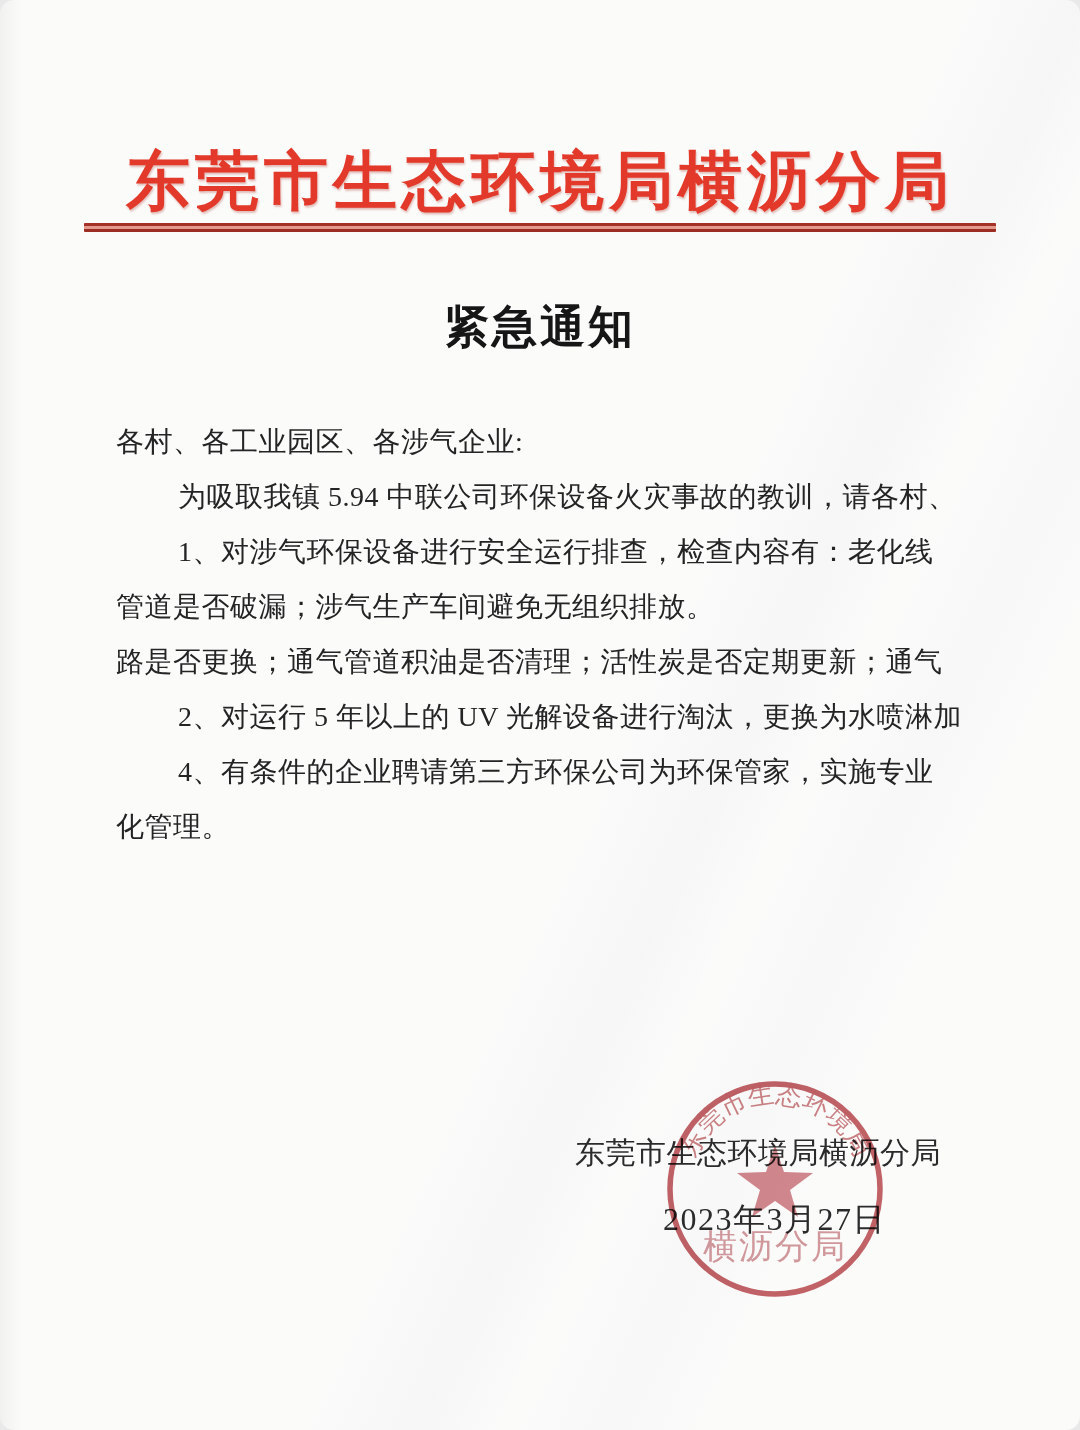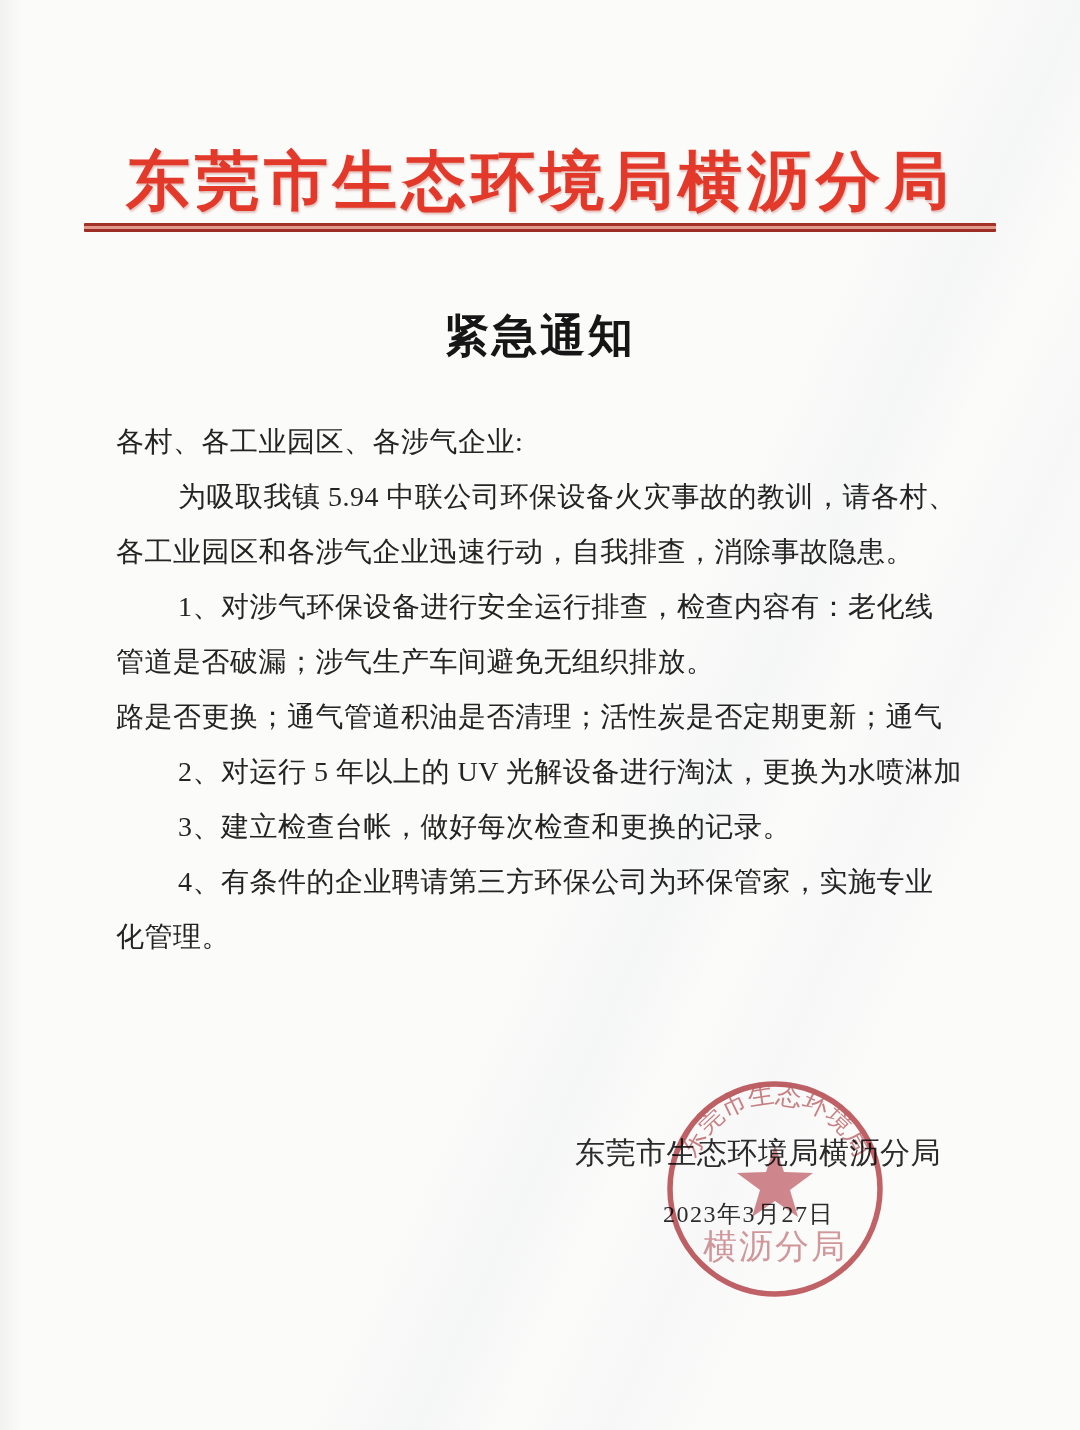--- a/index.html
+++ b/index.html
@@ -6,39 +6,40 @@
   html,body{margin:0;padding:0;background:#e9e9e9;}
   .page{
     position:relative;
     width:1080px;height:1430px;
     margin:0 auto;
     background:
       linear-gradient(115deg, rgba(255,255,255,0) 55%, rgba(226,229,233,0.22) 62%, rgba(255,255,255,0) 67%, rgba(226,229,233,0.16) 73%, rgba(255,255,255,0) 79%),
       linear-gradient(90deg, #f1f1ef 0px, #fbfbfa 22px, #fbfbfa 100%);
     overflow:hidden;
     font-family:"Liberation Serif","DejaVu Serif",serif;
+    border-radius:14px;
   }
   
   .letterhead{
     position:absolute;top:138px;left:0;width:100%;
     text-align:center;
     font-size:64px;font-weight:900;
     letter-spacing:5px;
     color:#e2392a;
     text-shadow:1px 2px 2px rgba(170,50,35,0.30);
     white-space:nowrap;
   }
   .red-rule{
     position:absolute;top:223px;left:84px;width:912px;height:9px;
     background:linear-gradient(to bottom,#a33126 0 3px,#e39a8c 3px 6px,#9c2d24 6px 9px);
     border-radius:1px;
   }
   
   .notice-title{
-    position:absolute;top:306px;left:0;width:100%;
+    position:absolute;top:297px;left:0;width:100%;
     text-align:center;
     font-size:45px;font-weight:bold;
     letter-spacing:3px;
     color:#161616;
   }
   
   .body-block{
     position:absolute;top:414px;left:116px;width:880px;
     font-size:28px;color:#242424;
   }
@@ -48,21 +49,21 @@
     letter-spacing:0.5px;
   }
   .ind{text-indent:62px;}
   
   .sig-agency{
     position:absolute;top:1133px;left:575px;
     font-size:30px;color:#2b2b2b;letter-spacing:0.5px;white-space:nowrap;
   }
   .sig-date{
     position:absolute;top:1198px;left:663px;
-    font-size:24px;color:#2b2b2b;letter-spacing:1.5px;white-space:nowrap;
+    font-size:32px;color:#2b2b2b;letter-spacing:1.5px;white-space:nowrap;
   }
   
   .stamp{
     position:absolute;top:1077px;left:663px;
     width:224px;height:224px;
     mix-blend-mode:multiply;
     filter:blur(0.4px);
   }
   .stamp text{font-family:"Liberation Serif","DejaVu Serif",serif;}
 </style>
@@ -73,26 +74,24 @@
 
   <div class="letterhead">东莞市生态环境局横沥分局</div>
 
   <div class="red-rule"></div>
 
   <div class="notice-title">紧急通知</div>
 
   <div class="body-block">
     <div class="bline">各村、各工业园区、各涉气企业:</div>
     <div class="bline ind">为吸取我镇 5.94 中联公司环保设备火灾事故的教训，请各村、</div>
-    <div class="bline">各工业园区和各涉气企业迅速行动，自我排查，消除事故隐患。</div>
     <div class="bline ind">1、对涉气环保设备进行安全运行排查，检查内容有：老化线</div>
     <div class="bline">管道是否破漏；涉气生产车间避免无组织排放。</div>
     <div class="bline">路是否更换；通气管道积油是否清理；活性炭是否定期更新；通气</div>
     <div class="bline ind">2、对运行 5 年以上的 UV 光解设备进行淘汰，更换为水喷淋加</div>
-    <div class="bline ind">3、建立检查台帐，做好每次检查和更换的记录。</div>
     <div class="bline ind">4、有条件的企业聘请第三方环保公司为环保管家，实施专业</div>
     <div class="bline">化管理。</div>
   </div>
 
   <div class="sig-agency">东莞市生态环境局横沥分局</div>
   <div class="sig-date">2023年3月27日</div>
 
   <svg class="stamp" viewBox="0 0 224 224">
     <circle cx="112" cy="112" r="105" fill="none" stroke="#b8484e" stroke-width="5.5" opacity="0.85"></circle>
     <polygon points="112,68 121,95 150,96 127,113 135,140 112,124 89,140 97,113 74,96 103,95" fill="#c96f76" opacity="0.82"></polygon>

